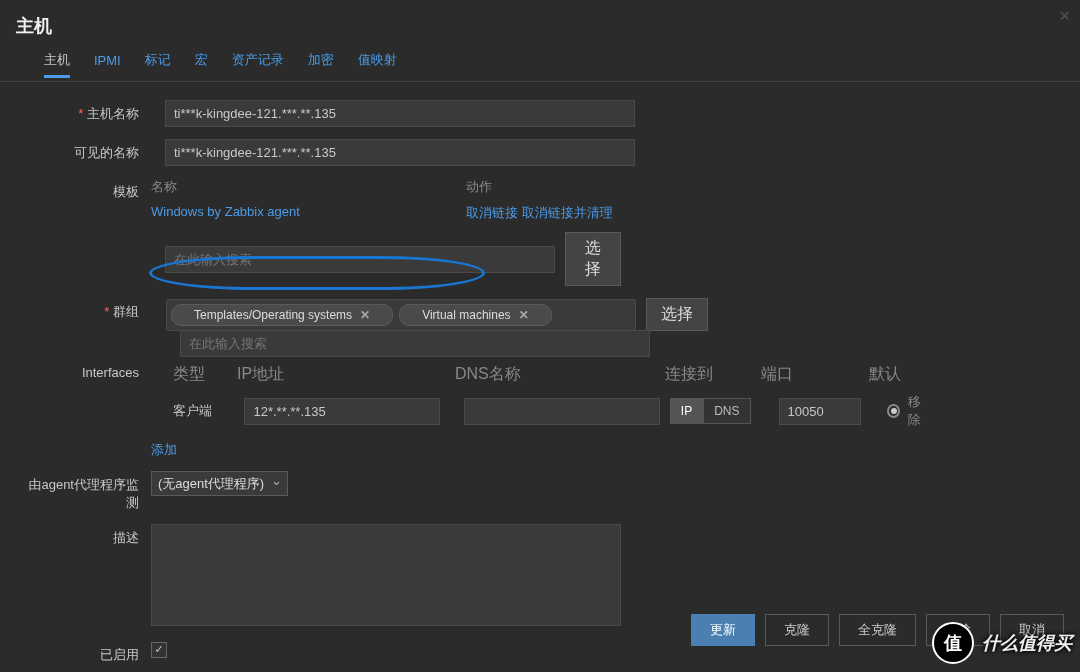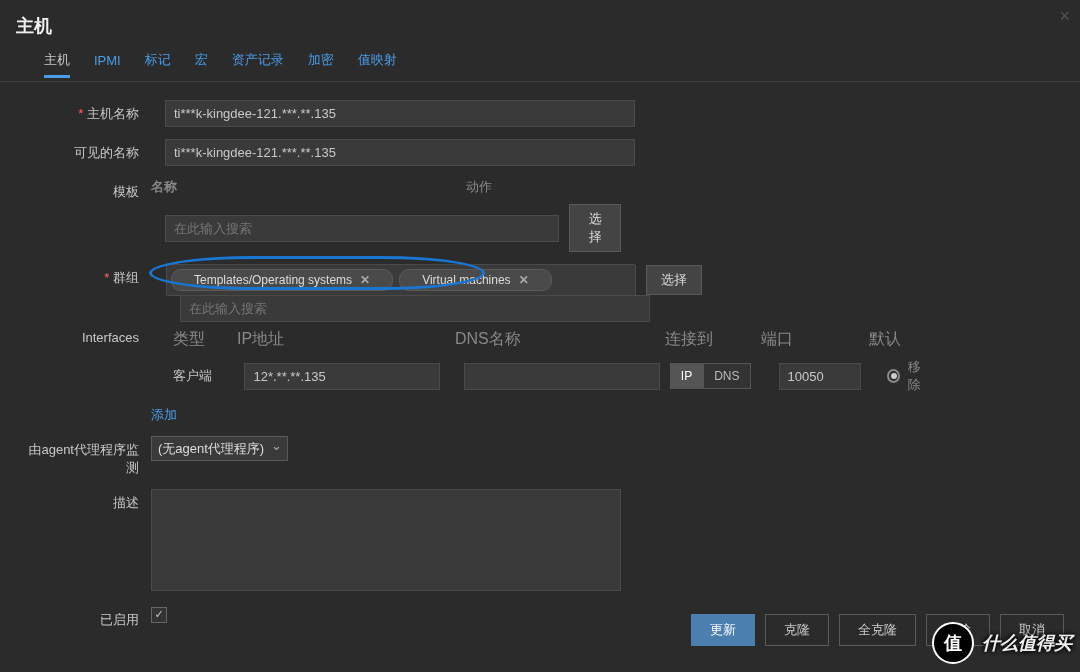--- a/index.html
+++ b/index.html
@@ -79,32 +79,32 @@
     width: 470px;
     font-size: 13px;
     margin-left: 14px;
   }
   .btn-small {
     background: #444;
     border: 1px solid #5a5a5a;
     color: #ddd;
     padding: 5px 14px;
     cursor: pointer;
-    font-size: 13px;
+    font-size: 16px;
   }
   .link { color: #4a9be8; cursor: pointer; }
   .subhead { color: #888; font-size: 13px; }
   .template-block {
     width: 470px;
   }
   .template-header {
     display: flex;
     margin-bottom: 8px;
   }
-  .template-header > div:first-child { width: 315px; font-weight: bold; }
+  .template-header > div:first-child { width: 315px; }
   .template-line {
     display: flex;
     margin-bottom: 10px;
   }
   .template-line > div:first-child { width: 315px; }
   .tag-row {
     display: flex;
     align-items: center;
     gap: 10px;
   }
@@ -303,20 +303,27 @@
       <div class="field"><input type="text" value="ti***k-kingdee-121.***.**.135" style=""></div>
     </div>
 
     <div class="row">
       <div class="label">模板</div>
       <div class="field">
         <div class="template-block">
           <div class="template-header">
             <div class="subhead">名称</div>
             <div class="subhead">动作</div>
+          </div>
+          <div class="template-line">
+            <div class="link">Windows by Zabbix agent</div>
+            <div>
+              <span class="link">取消链接</span>
+              <span class="link">取消链接并清理</span>
+            </div>
           </div>
           <div class="tpl-search-row">
             <input type="text" class="placeholder-input" style="width: 470px;" placeholder="在此输入搜索">
             <button class="btn-small">选择</button>
           </div>
         </div>
       </div>
     </div>
 
     <div class="row" style="margin-bottom:2px;gap:15px;">

